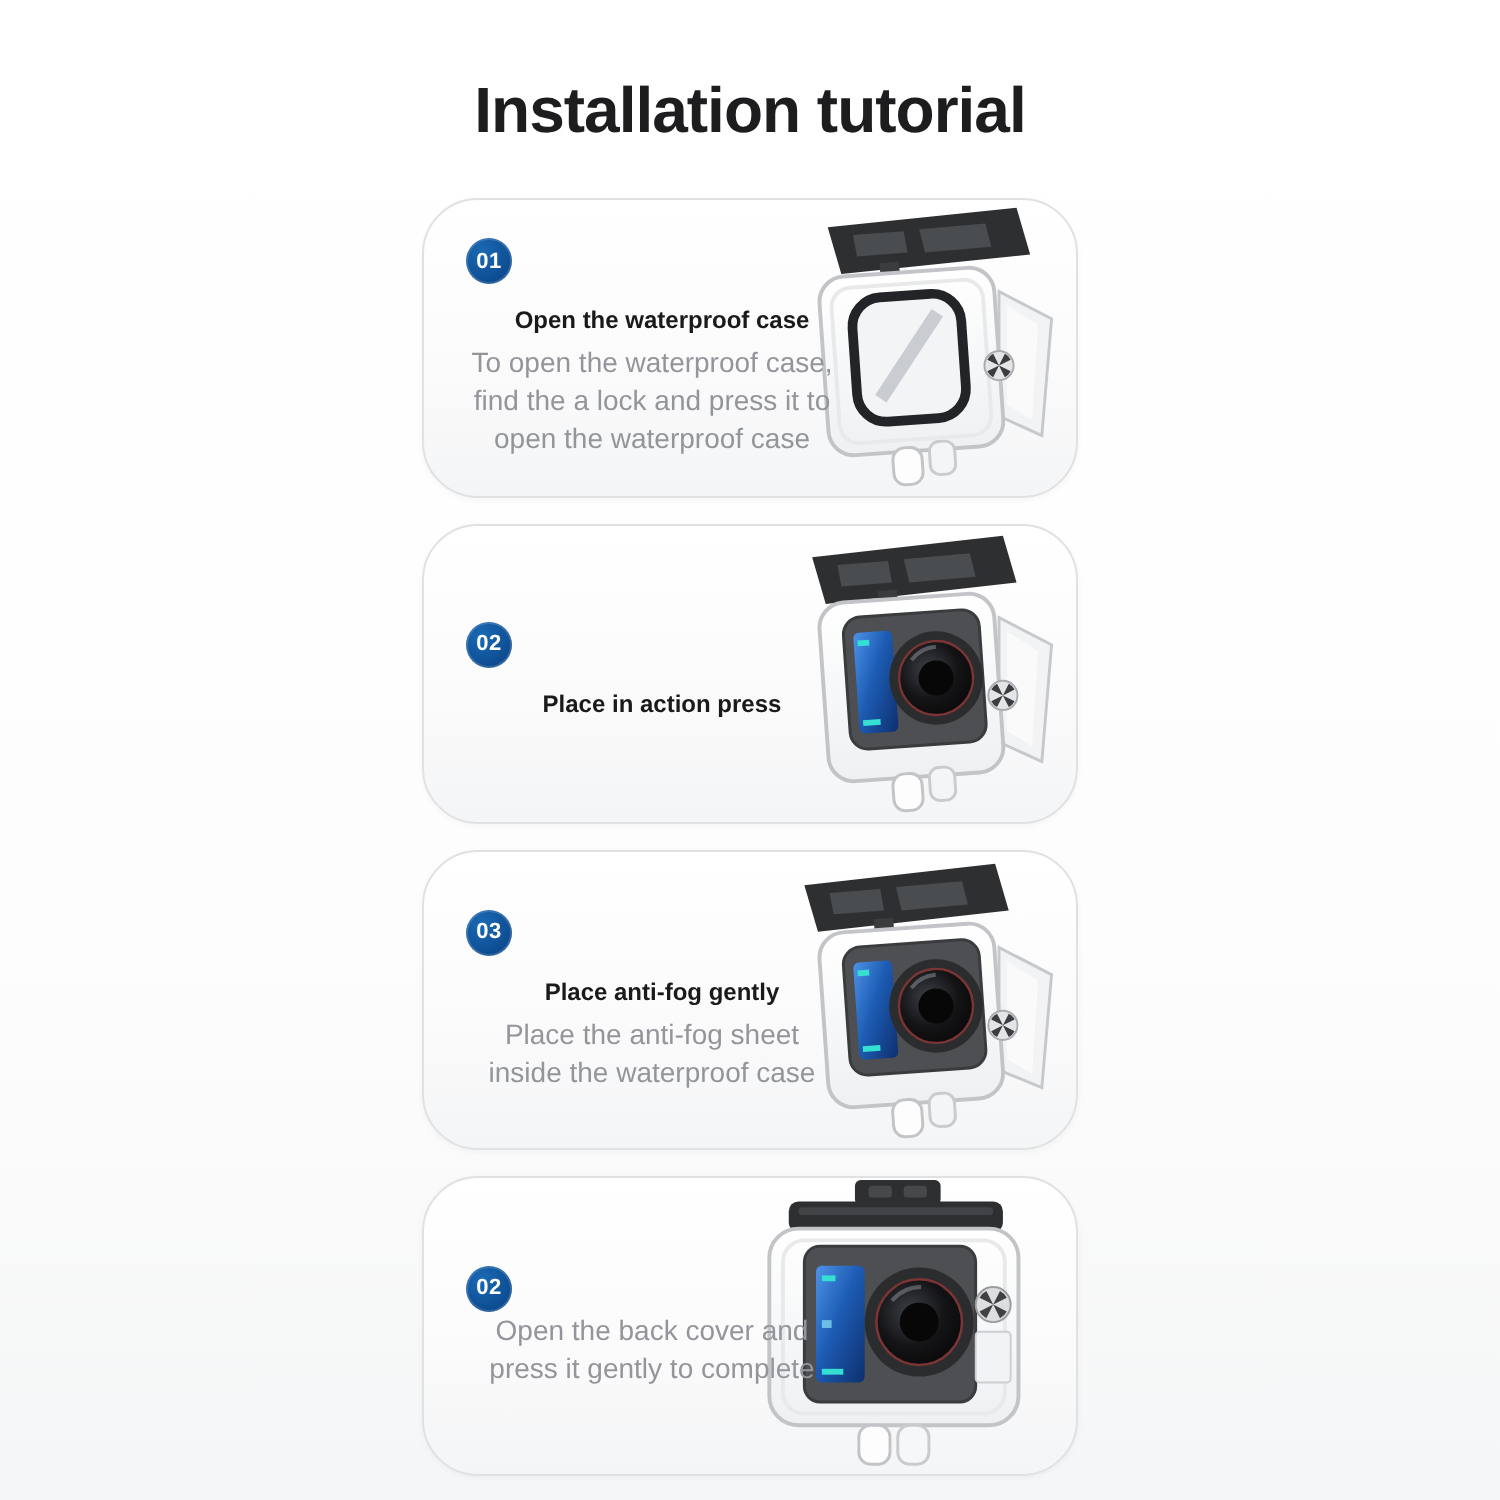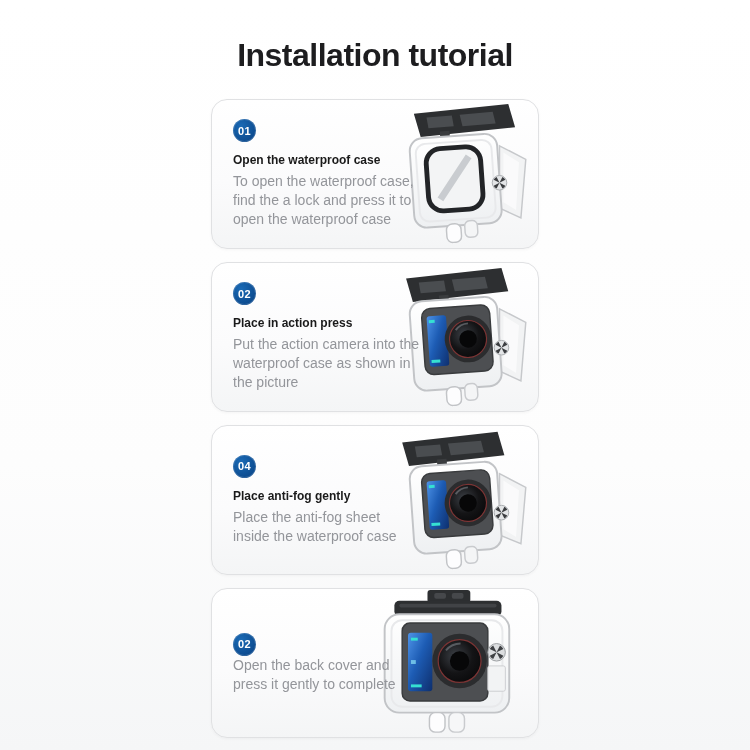--- a/index.html
+++ b/index.html
@@ -20,24 +20,25 @@
   }
   .cards{
     width:328px;
     margin:25px auto 0;
     display:flex;flex-direction:column;gap:13px;
   }
   .card{
     position:relative;
     height:148px;
     border:1px solid #e0e1e3;
-    border-radius:16px;
+    border-radius:28px;
     background:linear-gradient(180deg,#ffffff 0%,#fbfbfc 55%,#f4f5f6 100%);
     box-shadow:0 1px 3px rgba(0,0,0,0.04);
     overflow:hidden;
+    text-align:center;
   }
   .card-text{
     position:absolute;left:21px;top:0;bottom:0;
     width:196px;
     display:flex;flex-direction:column;justify-content:center;
     z-index:2;
   }
   .badge{
     width:23px;height:23px;border-radius:50%;
     background:radial-gradient(circle at 35% 30%,#1a6ab5,#0c4a8e 75%);
@@ -121,21 +122,20 @@
             <path d="M0,0 L-6,-3 A6.7,6.7 0 0,1 -3,-6 Z M0,0 L3,-6 A6.7,6.7 0 0,1 6,-3 Z M0,0 L6,3 A6.7,6.7 0 0,1 3,6 Z M0,0 L-3,6 A6.7,6.7 0 0,1 -6,3 Z" fill="#3b3d40"></path>
           </g>
         </svg>
       </div>
     </section>
 
     <section class="card">
       <div class="card-text">
         <span class="badge">02</span>
         <h2 class="step-heading">Place in action press</h2>
-        <p class="step-desc">Put the action camera into the waterproof case as shown in the picture</p>
       </div>
       <div class="card-image">
         <svg class="art" viewBox="0 0 180 150">
           <polygon points="50,15 148,4 155,28 57,39" fill="#2d2f31"></polygon>
           <polygon points="63,19 89,17 91,28 65,30" fill="#4a4d50"></polygon>
           <polygon points="97,16 131,13 134,25 100,28" fill="#4a4d50"></polygon>
           <rect x="84" y="32" width="10" height="11" fill="#3a3c3e" transform="rotate(-5 89 37)"></rect>
           <polygon points="146,46 173,60 168,120 146,110" fill="#f2f3f4" stroke="#c6c8cb" stroke-width="1.5"></polygon>
           <polygon points="150,53 166,63 163,112 150,104" fill="#ffffff" opacity="0.6"></polygon>
           <g transform="rotate(-4 100 82)">
@@ -154,21 +154,21 @@
           <g transform="translate(148,86)">
             <circle r="7.5" fill="#e3e5e7" stroke="#aaadb0" stroke-width="1"></circle>
             <path d="M0,0 L-6,-3 A6.7,6.7 0 0,1 -3,-6 Z M0,0 L3,-6 A6.7,6.7 0 0,1 6,-3 Z M0,0 L6,3 A6.7,6.7 0 0,1 3,6 Z M0,0 L-3,6 A6.7,6.7 0 0,1 -6,3 Z" fill="#3b3d40"></path>
           </g>
         </svg>
       </div>
     </section>
 
     <section class="card">
       <div class="card-text">
-        <span class="badge">04</span>
+        <span class="badge">03</span>
         <h2 class="step-heading">Place anti-fog gently</h2>
         <p class="step-desc">Place the anti-fog sheet inside the waterproof case</p>
       </div>
       <div class="card-image">
         <svg class="art" viewBox="0 0 180 150">
           <polygon points="46,16 144,5 151,29 53,40" fill="#2d2f31"></polygon>
           <polygon points="59,20 85,18 87,29 61,31" fill="#4a4d50"></polygon>
           <polygon points="93,17 127,14 130,26 96,29" fill="#4a4d50"></polygon>
           <rect x="82" y="33" width="10" height="11" fill="#3a3c3e" transform="rotate(-5 87 38)"></rect>
           <polygon points="146,48 173,62 168,120 146,111" fill="#f2f3f4" stroke="#c6c8cb" stroke-width="1.5"></polygon>

